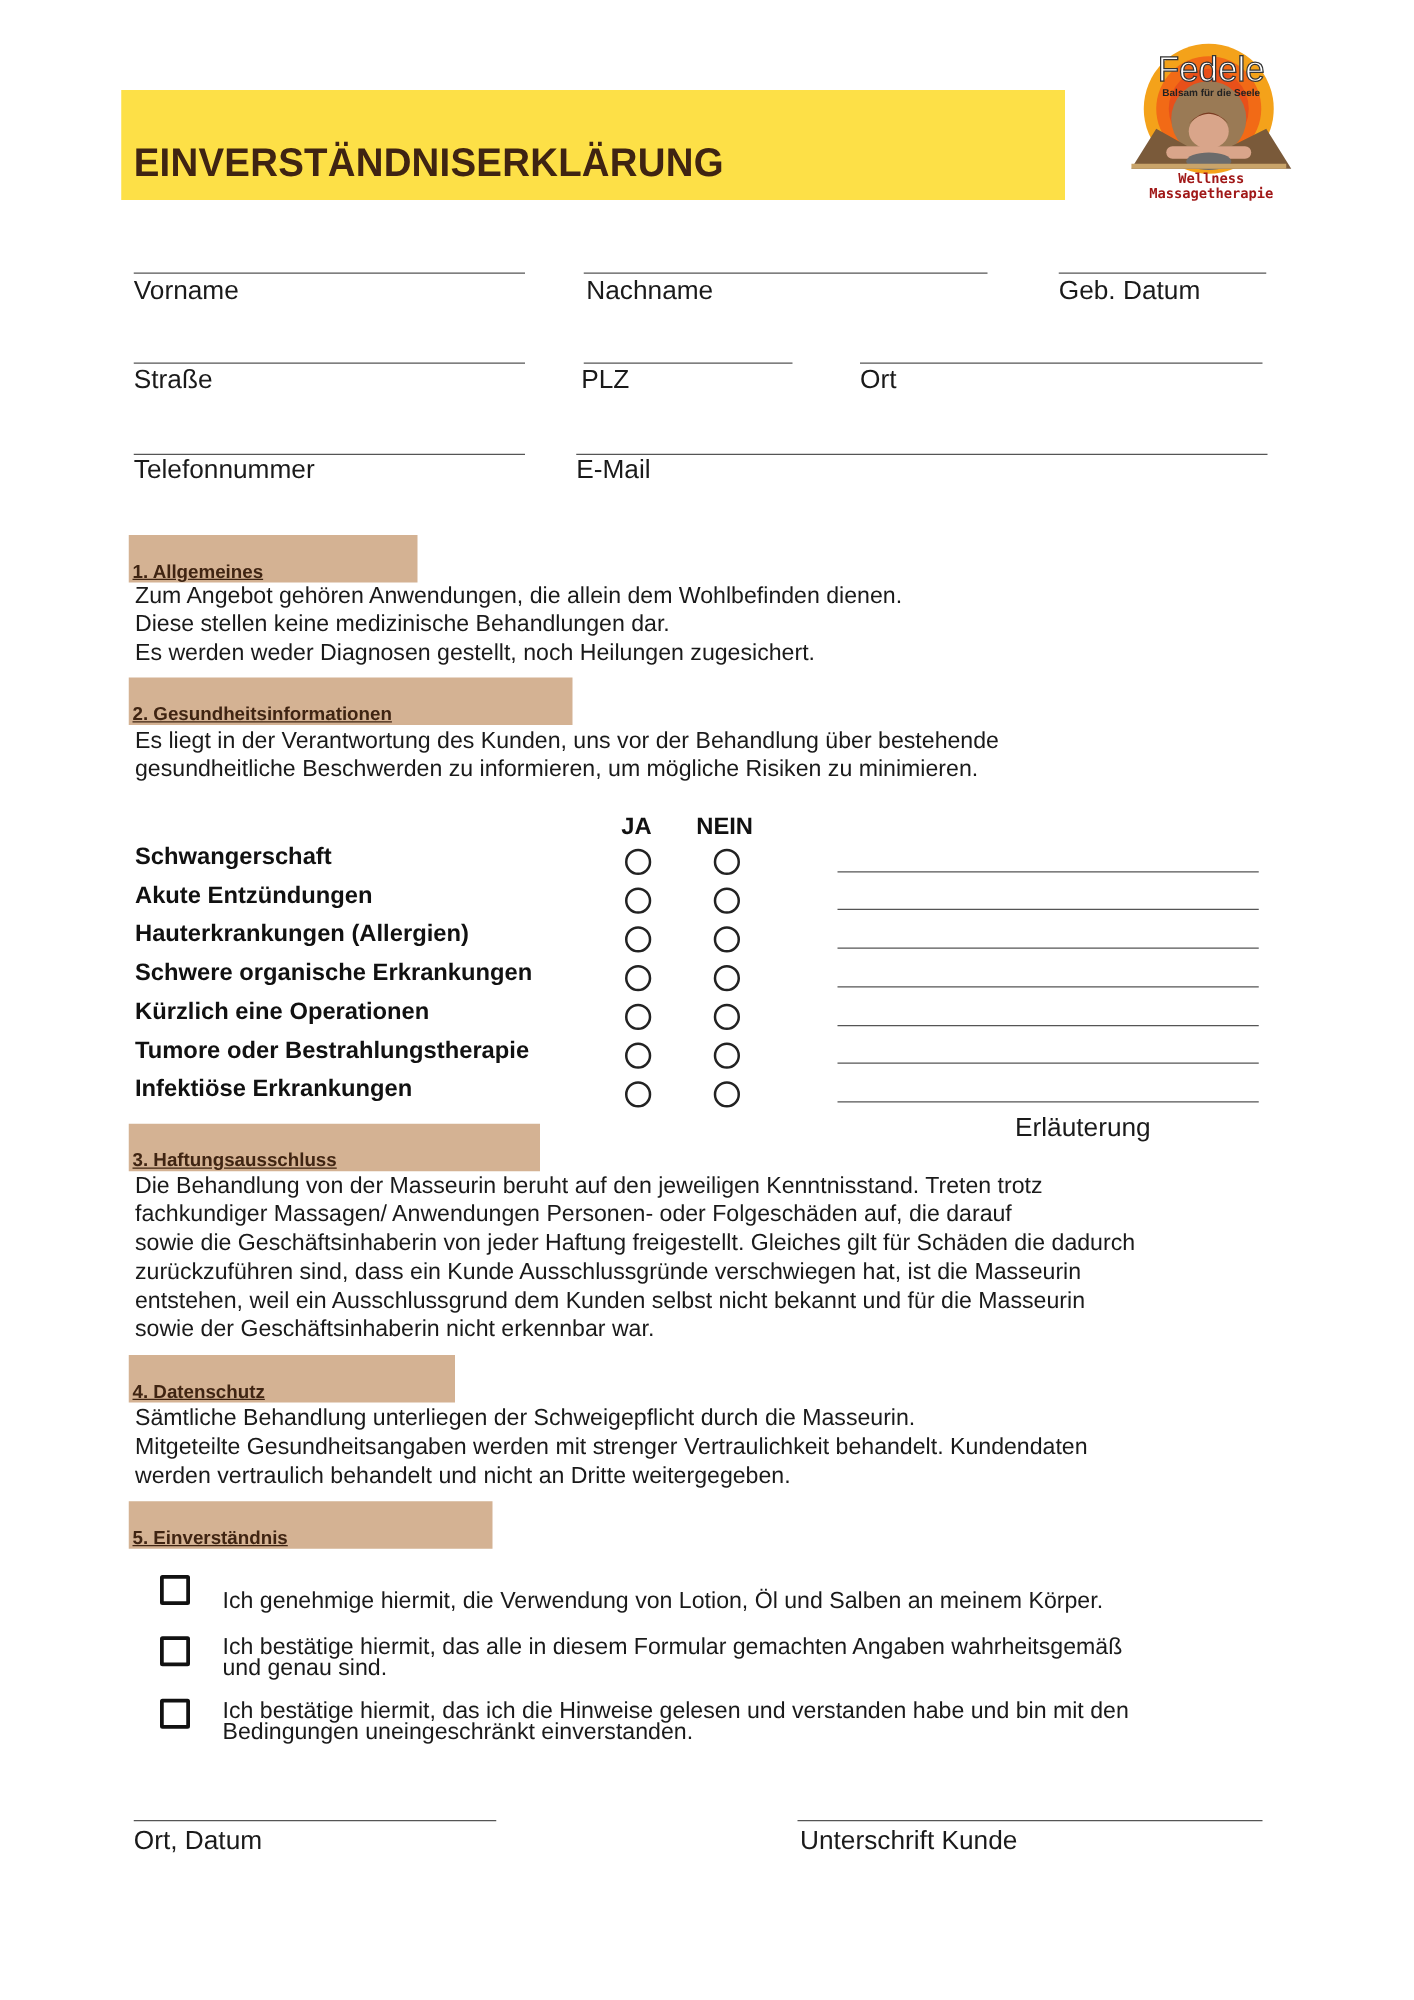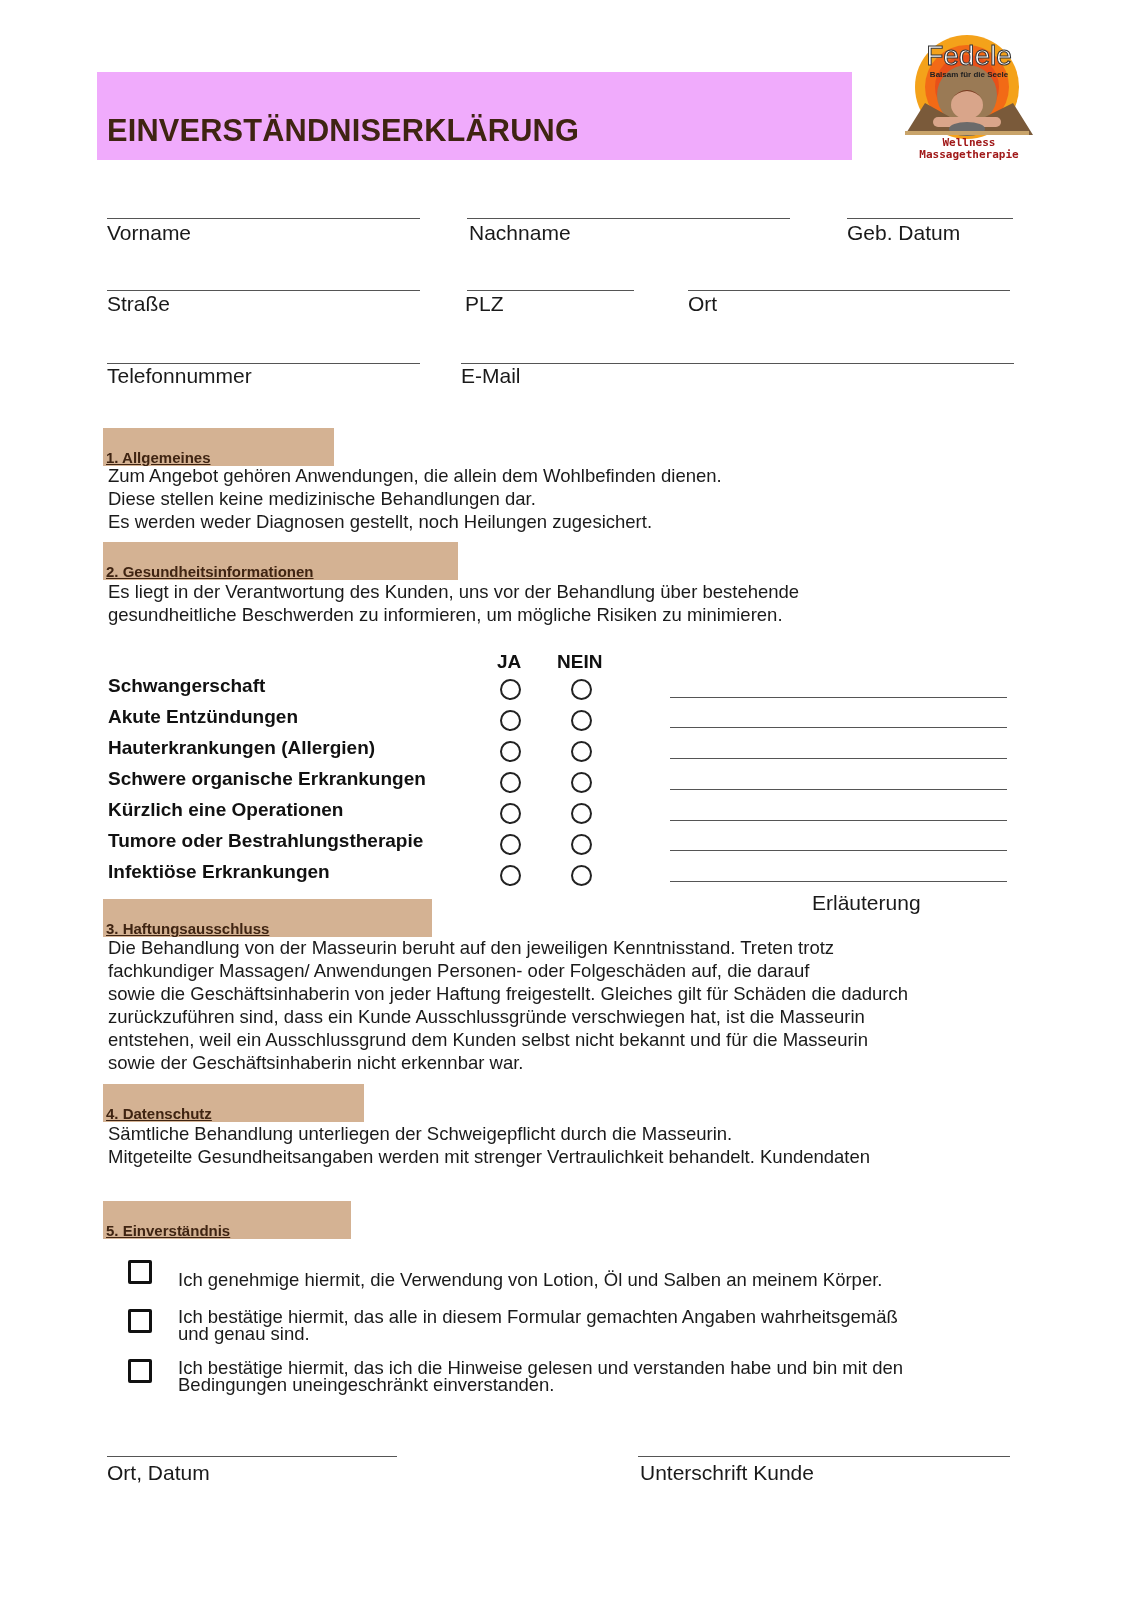--- a/index.html
+++ b/index.html
@@ -1,19 +1,19 @@
 <!DOCTYPE html>
 <html><head>
 <meta charset="utf-8">
 <style>
   html, body { margin:0; padding:0; background:#ffffff; }
   body { width:1131px; height:1600px; position:relative; overflow:hidden;
          font-family:"Liberation Sans", sans-serif; color:#1a1a1a; }
   .abs { position:absolute; }
-  .title-bar { left:97px; top:72px; width:755px; height:88px; background:#f0abfc; }
+  .title-bar { left:97px; top:72px; width:755px; height:88px; background:#fde047; }
   .title-bar h1 { position:absolute; left:10px; top:40px; margin:0; font-size:32px;
                   font-weight:bold; color:#3f2412; letter-spacing:0.2px; transform:scaleX(0.96); transform-origin:left; }
   .logo { left:905px; top:25px; width:130px; height:140px; }
   .line { position:absolute; height:0; border-top:1.5px solid #555; }
   .lbl { position:absolute; font-size:21px; color:#1a1a1a; }
   .sec-hd { position:absolute; background:#d4b293; height:38px; }
   .sec-hd span { position:absolute; left:3px; bottom:0px; font-size:15px; font-weight:bold;
                  color:#3f2412; text-decoration:underline; }
   .para { position:absolute; left:108px; font-size:18.5px; line-height:23px; color:#1a1a1a; margin:0; }
   .para div { white-space:nowrap; }
@@ -136,23 +136,24 @@
   <div>entstehen, weil ein Ausschlussgrund dem Kunden selbst nicht bekannt und für die Masseurin</div>
   <div>sowie der Geschäftsinhaberin nicht erkennbar war.</div>
 </div>
 
 <div class="sec-hd" style="left:103px; top:1084px; width:233px;padding-left:28px;">
   <span>4. Datenschutz</span>
 </div>
 <div class="para" style="top:1122px;">
   <div>Sämtliche Behandlung unterliegen der Schweigepflicht durch die Masseurin.</div>
   <div>Mitgeteilte Gesundheitsangaben werden mit strenger Vertraulichkeit behandelt. Kundendaten</div>
+  <div>werden vertraulich behandelt und nicht an Dritte weitergegeben.</div>
 </div>
 
-<div class="sec-hd" style="left:103px; top:1201px; width:248px;">
+<div class="sec-hd" style="left:103px; top:1201px; width:248px;padding-left:43px;">
   <span>5. Einverständnis</span>
 </div>
 
 <div class="cb" style="left:128px; top:1260px;"></div>
 <div class="cbt" style="top:1271px;">
   <div>Ich genehmige hiermit, die Verwendung von Lotion, Öl und Salben an meinem Körper.</div>
 </div>
 
 <div class="cb" style="left:128px; top:1309px;"></div>
 <div class="cbt" style="top:1308px;">

